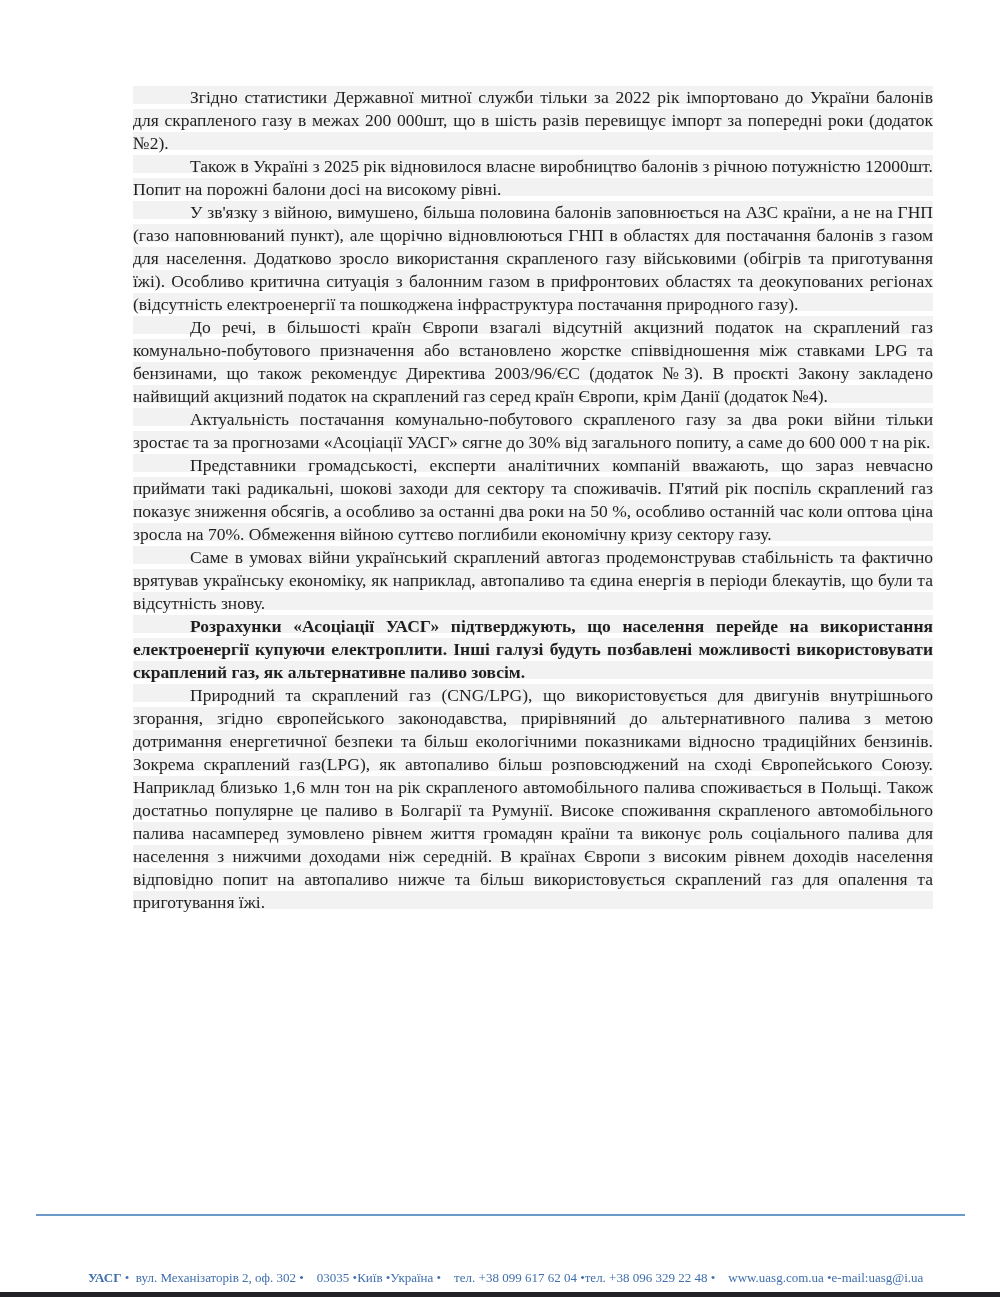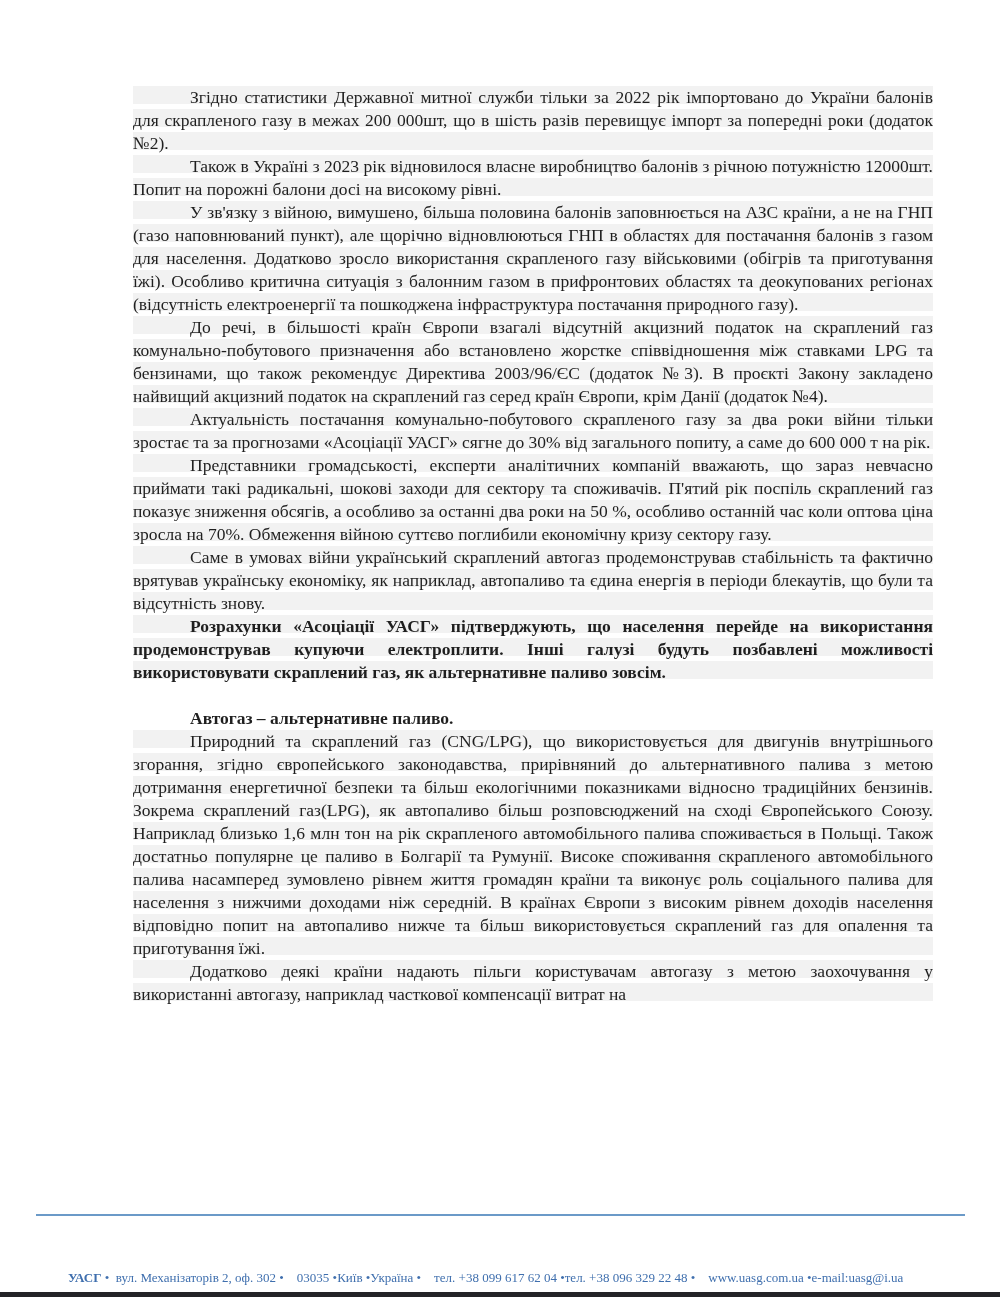--- a/index.html
+++ b/index.html
@@ -43,45 +43,43 @@
     border:none;
   }
   .footer{
     position:absolute;
     left:68px;right:60px;top:1218px;
     font-size:13px;
     line-height:24px;
     white-space:pre-wrap;
   }
   .footer-line{white-space:pre-wrap;}
-  .footer .brand{font-weight:700;}
+  .footer .brand{font-weight:700;margin-left:20px;}
   .bottom-bar{
     position:absolute;
     left:0;right:0;bottom:0;
     height:5px;
     background:#232327;
   }
 </style>
 </head>
 <body>
 
 <div class="page" style="background: rgb(255, 255, 255);">
 
   <div class="body-text" style="color: rgb(31, 31, 31);">
     <p class="p">Згідно статистики Державної митної служби тільки за 2022 рік імпортовано до України балонів для скрапленого газу в межах 200 000шт, що в шість разів перевищує імпорт за попередні роки (додаток №2).</p>
-    <p class="p">Також в Україні з 2023 рік відновилося власне виробництво балонів з річною потужністю 12000шт. Попит на порожні балони досі на високому рівні.</p>
+    <p class="p">Також в Україні з 2025 рік відновилося власне виробництво балонів з річною потужністю 12000шт. Попит на порожні балони досі на високому рівні.</p>
     <p class="p">У зв'язку з війною, вимушено, більша половина балонів заповнюється на АЗС країни, а не на ГНП (газо наповнюваний пункт), але щорічно відновлюються ГНП в областях для постачання балонів з газом для населення. Додатково зросло використання скрапленого газу військовими (обігрів та приготування їжі).  Особливо критична ситуація з балонним газом в прифронтових областях та деокупованих регіонах (відсутність електроенергії та пошкоджена інфраструктура постачання природного газу).</p>
     <p class="p">До речі, в більшості країн Європи взагалі відсутній акцизний податок на скраплений газ комунально-побутового призначення або встановлено жорстке співвідношення між ставками LPG та бензинами, що також рекомендує Директива 2003/96/ЄС (додаток №3). В проєкті Закону закладено найвищий акцизний податок на скраплений газ серед країн Європи, крім Данії (додаток №4).</p>
     <p class="p">Актуальність постачання комунально-побутового скрапленого газу за два роки війни тільки зростає та за прогнозами «Асоціації УАСГ» сягне до 30% від загального попиту, а саме до 600 000 т на рік.</p>
     <p class="p">Представники громадськості, експерти аналітичних компаній вважають, що зараз невчасно приймати такі радикальні, шокові заходи для сектору та споживачів. П'ятий рік поспіль скраплений газ показує зниження обсягів, а особливо за останні два роки на 50 %, особливо останній час коли оптова ціна зросла на 70%. Обмеження війною суттєво поглибили економічну кризу сектору газу.</p>
     <p class="p">Саме в умовах війни український скраплений автогаз продемонстрував стабільність та фактично врятував українську економіку, як наприклад, автопаливо та єдина енергія в  періоди блекаутів, що були та відсутність знову.</p>
-    <p class="p bold">Розрахунки «Асоціації УАСГ» підтверджують, що населення перейде на використання продемонстрував купуючи електроплити. Інші галузі будуть позбавлені можливості  використовувати скраплений газ, як альтернативне паливо зовсім.</p>
-    <h3 class="heading">Автогаз – альтернативне паливо.</h3>
+    <p class="p bold">Розрахунки «Асоціації УАСГ» підтверджують, що населення перейде на використання електроенергії купуючи електроплити. Інші галузі будуть позбавлені можливості  використовувати скраплений газ, як альтернативне паливо зовсім.</p>
     <p class="p">Природний та скраплений газ (CNG/LPG), що використовується для двигунів внутрішнього згорання, згідно європейського законодавства, прирівняний до альтернативного палива з метою дотримання енергетичної безпеки та більш екологічними показниками відносно традиційних бензинів. Зокрема скраплений газ(LPG), як автопаливо більш розповсюджений на сході Європейського Союзу. Наприклад близько 1,6 млн тон на рік скрапленого автомобільного палива споживається в Польщі. Також достатньо популярне це паливо в Болгарії та Румунії. Високе споживання скрапленого автомобільного палива насамперед зумовлено рівнем життя громадян країни та виконує роль соціального палива для населення з нижчими доходами ніж середній. В країнах Європи з високим рівнем доходів населення відповідно попит на автопаливо нижче та більш використовується скраплений газ для опалення та приготування їжі.</p>
-    <p class="p">Додатково деякі країни надають пільги користувачам автогазу з метою заохочування у використанні автогазу, наприклад часткової компенсації витрат на</p>
   </div>
 
   <hr class="footer-rule" style="background: rgb(107, 154, 200);">
 
   <div class="footer" style="color: rgb(63, 111, 174);">
     <div class="footer-line"><span class="brand">УАСГ</span><span> •  вул. Механізаторів 2, оф. 302 •    03035 •Київ •Україна •    тел. +38 099 617 62 04 •тел. +38 096 329 22 48 •    www.uasg.com.ua •e-mail:uasg@i.ua</span></div>
     
   </div>
 
   <div class="bottom-bar" style="background: rgb(35, 35, 39);"></div>

